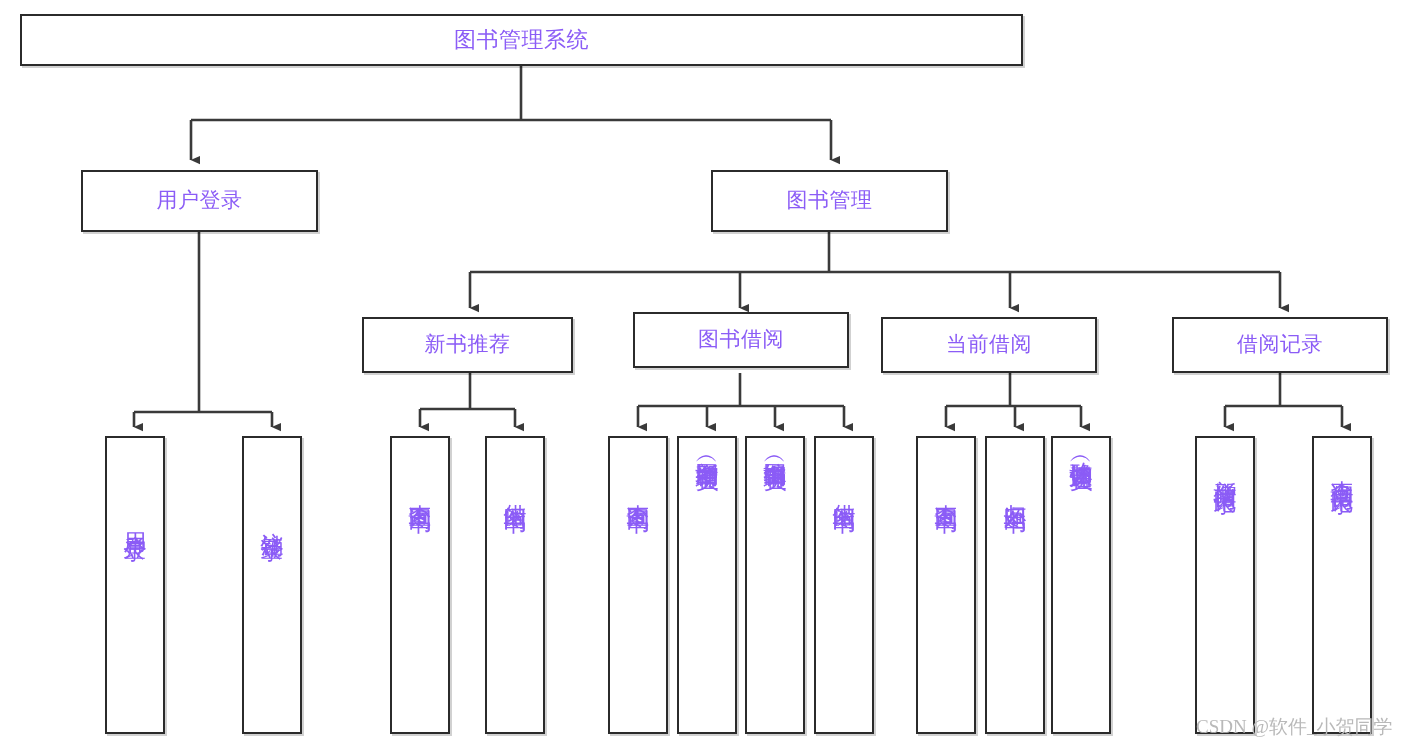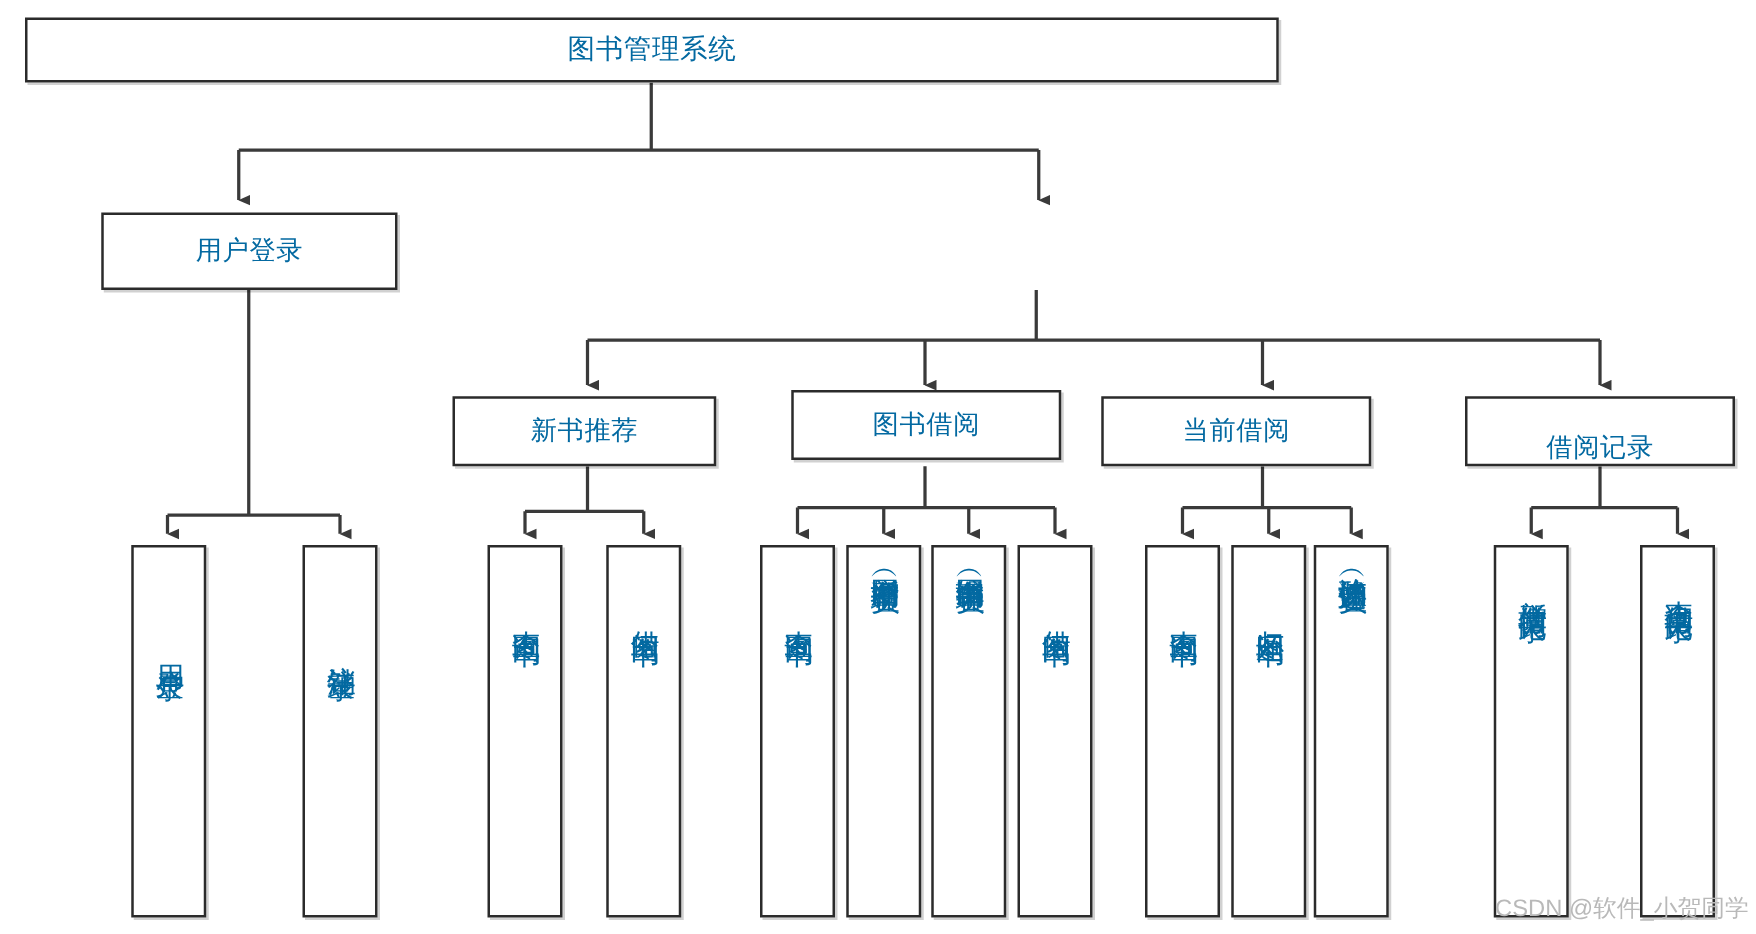--- a/index.html
+++ b/index.html
@@ -28,21 +28,21 @@
   }
   .node {
     position: absolute;
     box-sizing: border-box;
     background: #ffffff;
     border: 2.5px solid #2b2b2b;
     box-shadow: 2px 2px 0 0 rgba(0,0,0,0.18);
     display: flex;
     align-items: center;
     justify-content: center;
-    color: #0369a1;
+    color: #8b5cf6;
     z-index: 2;
   }
   .node .lbl {
     display: block;
     text-align: center;
     line-height: 1.12;
     letter-spacing: 0.5px;
   }
   
   .node.h .lbl {
@@ -75,21 +75,21 @@
   }
   .node.v.mid3 .lbl {
     margin-top: 18px;
   }
   .watermark {
     position: absolute;
     color: #b9b9b9;
     font-size: 19px;
     white-space: nowrap;
     z-index: 5;
-    font-family: Liberation Sans, sans-serif;
+    font-family: Liberation Serif, serif;
   }
 </style>
 </head>
 <body>
 
 <div id="diagram">
 
   <svg id="edges" viewBox="0 0 1405 747" width="1405" height="747" xmlns="http://www.w3.org/2000/svg">
     <defs>
       <marker id="arrow" markerWidth="9" markerHeight="10" refX="4.3" refY="9.2" orient="auto" markerUnits="userSpaceOnUse">
@@ -140,31 +140,34 @@
     </g>
   </svg>
 
   <div class="node h root" style="left:20px; top:14px; width:1003px; height:52px;">
     <span class="lbl">图书管理系统</span>
   </div>
 
   <div class="node h" style="left:81px; top:170px; width:237px; height:62px;">
     <span class="lbl">用户登录</span>
   </div>
+  <div class="node h" style="left:711px; top:170px; width:237px; height:62px;">
+    <span class="lbl">图书管理</span>
+  </div>
 
   <div class="node h" style="left:362px; top:317px; width:211px; height:56px;">
     <span class="lbl">新书推荐</span>
   </div>
   <div class="node h" style="left:633px; top:312px; width:216px; height:56px;">
     <span class="lbl">图书借阅</span>
   </div>
   <div class="node h" style="left:881px; top:317px; width:216px; height:56px;">
     <span class="lbl">当前借阅</span>
   </div>
-  <div class="node h" style="left:1172px; top:317px; width:216px; height:56px;align-items:flex-end;">
+  <div class="node h" style="left:1172px; top:317px; width:216px; height:56px;">
     <span class="lbl">借阅记录</span>
   </div>
 
   <div class="node v mid" style="left:105px; top:436px; width:60px; height:298px;">
     <span class="lbl">用户登录</span>
   </div>
   <div class="node v mid" style="left:242px; top:436px; width:60px; height:298px;">
     <span class="lbl">注销登录</span>
   </div>
 

